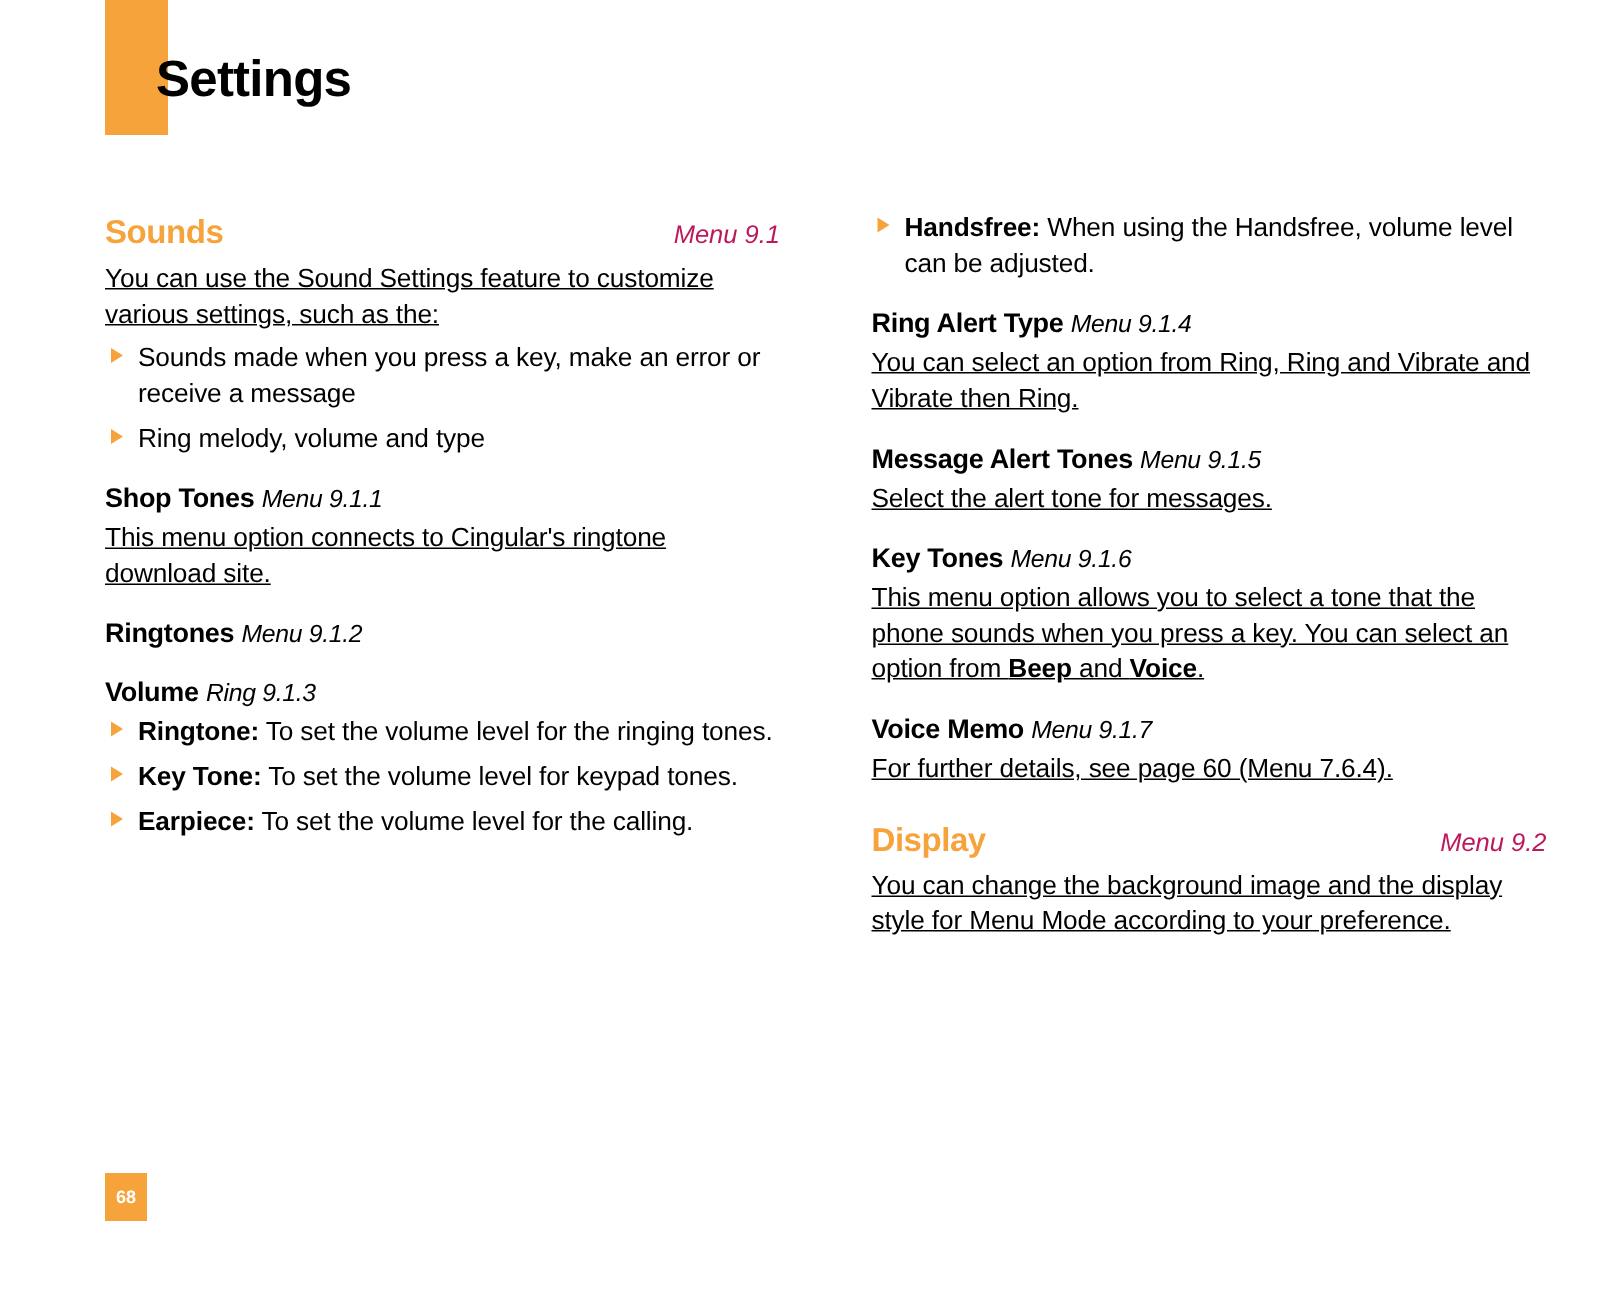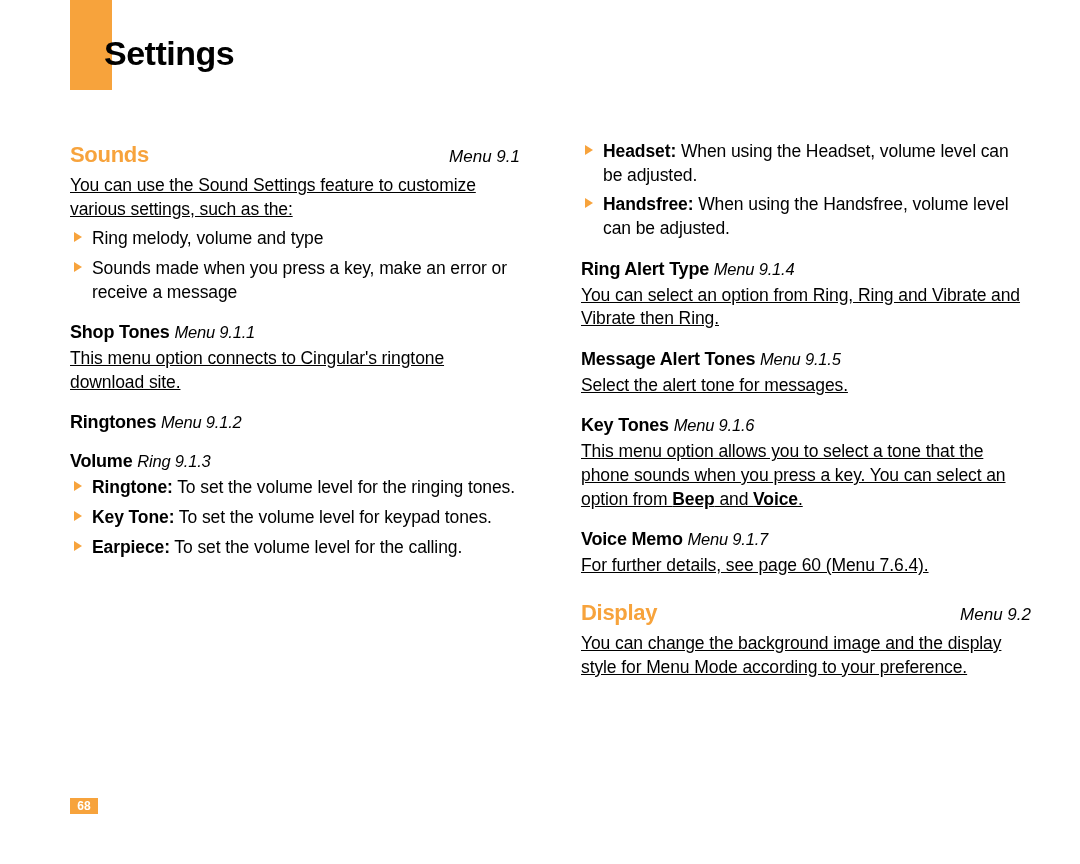--- a/index.html
+++ b/index.html
@@ -5,49 +5,49 @@
   * { box-sizing: border-box; margin: 0; padding: 0; }
   html, body { width: 1080px; height: 864px; background: #fff; font-family: Arial, Helvetica, sans-serif; color: #000; }
   .page { position: relative; width: 1080px; height: 864px; padding: 12px; }
   .tab { position: absolute; top: 0; left: 70px; width: 42px; height: 90px; background: #f7a33c; }
   .title { position: absolute; top: 34px; left: 104px; font-size: 34px; font-weight: bold; letter-spacing: -0.5px; }
   .cols { position: absolute; top: 136px; left: 70px; right: 40px; display: flex; gap: 61px; }
   .col { width: 450px; }
   .spacer-col2 { height: 4px; }
   .sec-head { display: flex; justify-content: space-between; align-items: baseline; margin-top: 6px; margin-bottom: 6px; }
   .sec-title { color: #f7a33c; font-weight: bold; font-size: 22px; letter-spacing: -0.3px; }
-  .menu-ref { color: #000000; font-style: italic; font-size: 17px; }
+  .menu-ref { color: #be185d; font-style: italic; font-size: 17px; }
   .body-text { font-size: 17.5px; line-height: 1.35; letter-spacing: -0.1px; margin-bottom: 6px; text-decoration: underline; }
   .sub-head { font-size: 18px; font-weight: bold; margin-top: 18px; margin-bottom: 4px; letter-spacing: -0.2px; }
   .sub-head .mref { font-style: italic; font-weight: normal; font-size: 16.5px; }
   ul.bullets { list-style: none; padding: 0; margin: 0 0 4px 0; }
   ul.bullets li { font-size: 17.5px; line-height: 1.35; padding-left: 22px; position: relative; margin-bottom: 6px; letter-spacing: -0.1px; }
   ul.bullets li::before { content: ""; position: absolute; left: 4px; top: 5px; width: 0; height: 0; border-top: 5px solid transparent; border-bottom: 5px solid transparent; border-left: 8px solid #f7a33c; }
-  .page-num { position: absolute; left: 70px; bottom: 50px; width: 28px; height: 16px; background: #f7a33c; color: #fff; font-size: 12px; font-weight: bold; display: flex; align-items: center; justify-content: center; }
+  .page-num { position: absolute; left: 70px; bottom: 50px; width: 28px; height: 32px; background: #f7a33c; color: #fff; font-size: 12px; font-weight: bold; display: flex; align-items: center; justify-content: center; }
   b { font-weight: bold; }
 </style>
 </head>
 <body>
 <div class="page">
 
   <div class="tab"></div>
   <div class="title">Settings</div>
 
   <div class="cols">
 
     <div class="col">
 
       <div class="sec-head">
         <span class="sec-title">Sounds</span>
         <span class="menu-ref">Menu 9.1</span>
       </div>
       <p class="body-text">You can use the Sound Settings feature to customize various settings, such as the:</p>
       <ul class="bullets">
+        <li>Sounds made when you press a key, make an error or receive a message</li>
         <li>Ring melody, volume and type</li>
-        <li>Sounds made when you press a key, make an error or receive a message</li>
       </ul>
 
       <div class="sub-head">
         <span>Shop Tones </span>
         <span class="mref">Menu 9.1.1</span>
       </div>
       <p class="body-text">This menu option connects to Cingular's ringtone download site.</p>
 
       <div class="sub-head">
         <span>Ringtones </span>
@@ -61,21 +61,20 @@
       <ul class="bullets">
         <li><b>Ringtone:</b> <span>To set the volume level for the ringing tones.</span></li>
         <li><b>Key Tone:</b> <span>To set the volume level for keypad tones.</span></li>
         <li><b>Earpiece:</b> <span>To set the volume level for the calling.</span></li>
       </ul>
     </div>
 
     <div class="col">
       <div class="spacer-col2"></div>
       <ul class="bullets">
-        <li><b>Headset:</b> <span>When using the Headset, volume level can be adjusted.</span></li>
         <li><b>Handsfree:</b> <span>When using the Handsfree, volume level can be adjusted.</span></li>
       </ul>
 
       <div class="sub-head">
         <span>Ring Alert Type </span>
         <span class="mref">Menu 9.1.4</span>
       </div>
       <p class="body-text">You can select an option from Ring, Ring and Vibrate and Vibrate then Ring.</p>
 
       <div class="sub-head">

